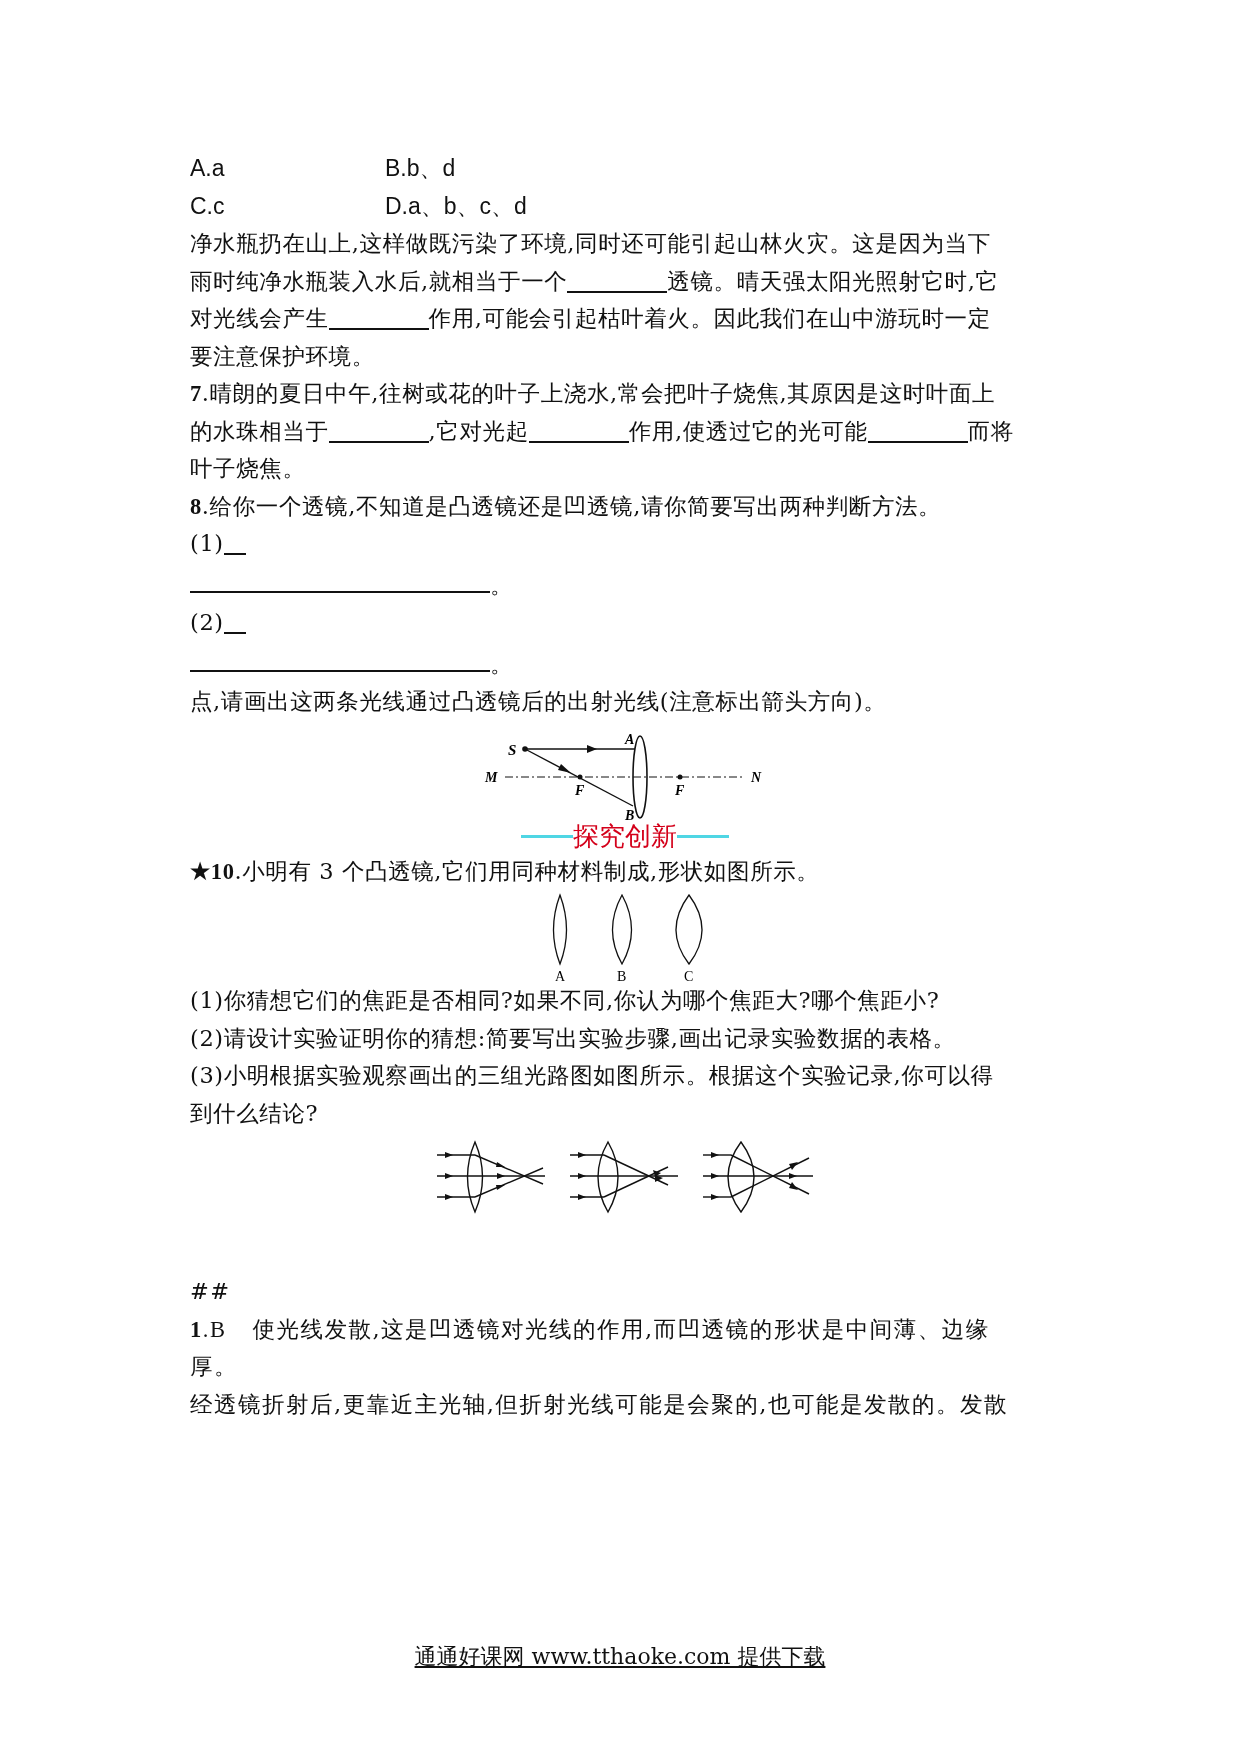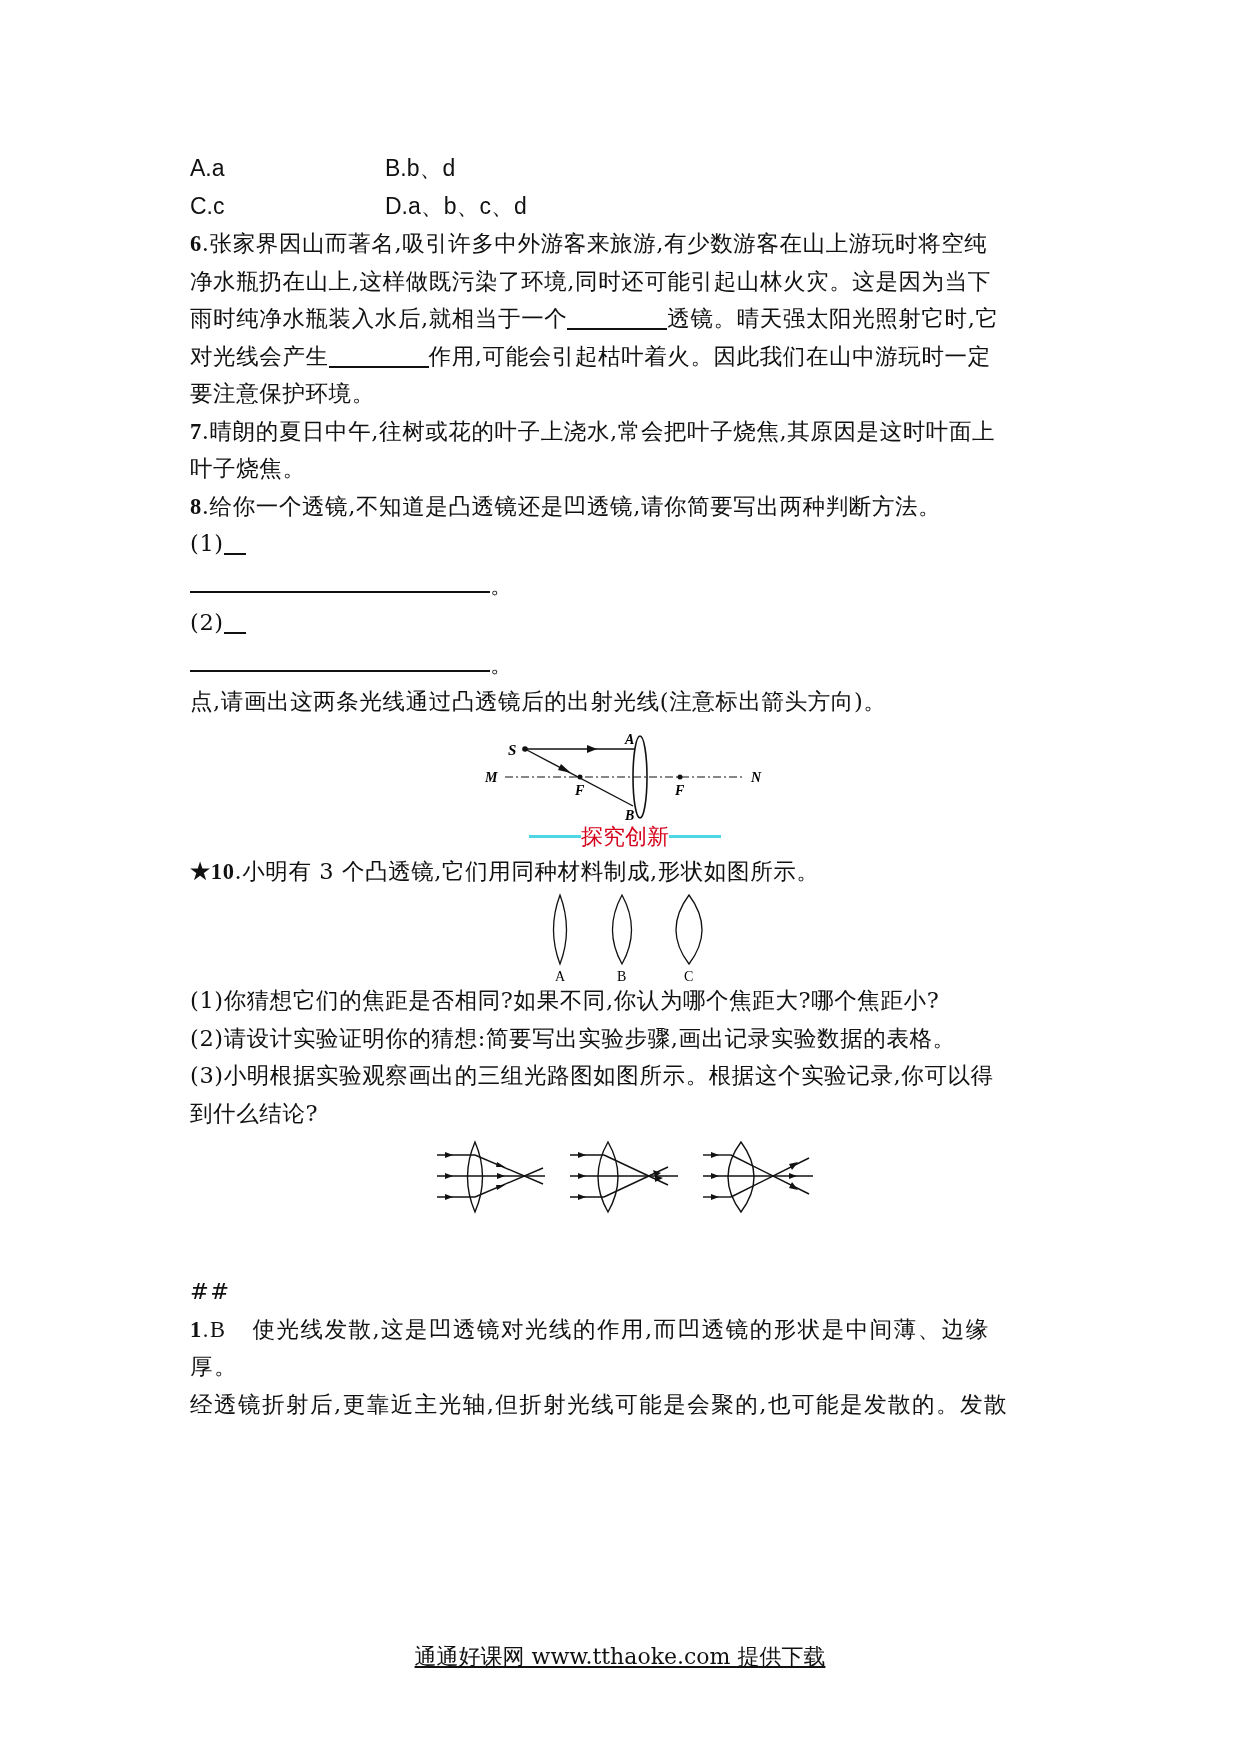--- a/index.html
+++ b/index.html
@@ -14,21 +14,21 @@
   .opt { width: 195px; font-family: Liberation Sans, sans-serif; font-size: 23px; line-height: 37.5px; }
   .num { font-weight: bold; font-family: "Liberation Serif", serif; }
   .blank { display: inline-block; border-bottom: 2px solid #111; height: 24px; vertical-align: -4px; }
   .b100 { width: 100px; }
   .b20 { width: 22px; }
   .longblank { display: inline-block; width: 300px; border-bottom: 2px solid #111; height: 28px; }
   .it { font-style: italic; font-family: "Liberation Serif", serif; }
   .fig { display: flex; justify-content: center; }
   .section-hdr {
     display: flex; justify-content: center; align-items: center; gap: 0;
-    font-size: 22px; color: #d4001a; height: 32px;
+    font-size: 26px; color: #d4001a; height: 32px;
   }
   .section-hdr .bar { width: 52px; height: 3px; background: #4fd6e4; }
   .answers .line { font-family: "DejaVu Serif", serif; letter-spacing: 1.5px; }
   .footer {
     position: absolute; top: 1642px; left: 0; width: 1240px; text-align: center;
     font-size: 22px;
     text-decoration: underline;
   }
 </style>
 </head>
@@ -39,29 +39,31 @@
   <div class="opts">
     <span class="opt">A.a</span>
     <span class="opt">B.b、d</span>
   </div>
   <div class="opts">
     <span class="opt">C.c</span>
     <span class="opt">D.a、b、c、d</span>
   </div>
 
   <div>
-    <div class="line"><span class="num">6</span><span>.张家界因山而著名,吸引许多中外游客来旅游,有少数游客在山上游玩时将空纯</span></div>
     <div class="line">净水瓶扔在山上,这样做既污染了环境,同时还可能引起山林火灾。这是因为当下</div>
     <div class="line"><span>雨时纯净水瓶装入水后,就相当于一个</span><span class="blank b100"></span><span>透镜。晴天强太阳光照射它时,它</span></div>
     <div class="line"><span>对光线会产生</span><span class="blank b100"></span><span>作用,可能会引起枯叶着火。因此我们在山中游玩时一定</span></div>
     <div class="line">要注意保护环境。</div>
   </div>
 
   <div>
     <div class="line"><span class="num">7</span><span>.晴朗的夏日中午,往树或花的叶子上浇水,常会把叶子烧焦,其原因是这时叶面上</span></div>
+    <div class="line">
+      <span>的水珠相当于</span><span class="blank b100"></span><span>,它对光起</span><span class="blank b100"></span><span>作用,使透过它的光可能</span><span class="blank b100"></span><span>而将</span>
+    </div>
     <div class="line">叶子烧焦。</div>
   </div>
 
   <div>
     <div class="line"><span class="num">8</span><span>.给你一个透镜,不知道是凸透镜还是凹透镜,请你简要写出两种判断方法。</span></div>
     <div class="line"><span>(1)</span><span class="blank b20"></span></div>
     <div class="line"><span class="longblank"></span><span>。</span></div>
     <div class="line"><span>(2)</span><span class="blank b20"></span></div>
     <div class="line"><span class="longblank"></span><span>。</span></div>
   </div>

